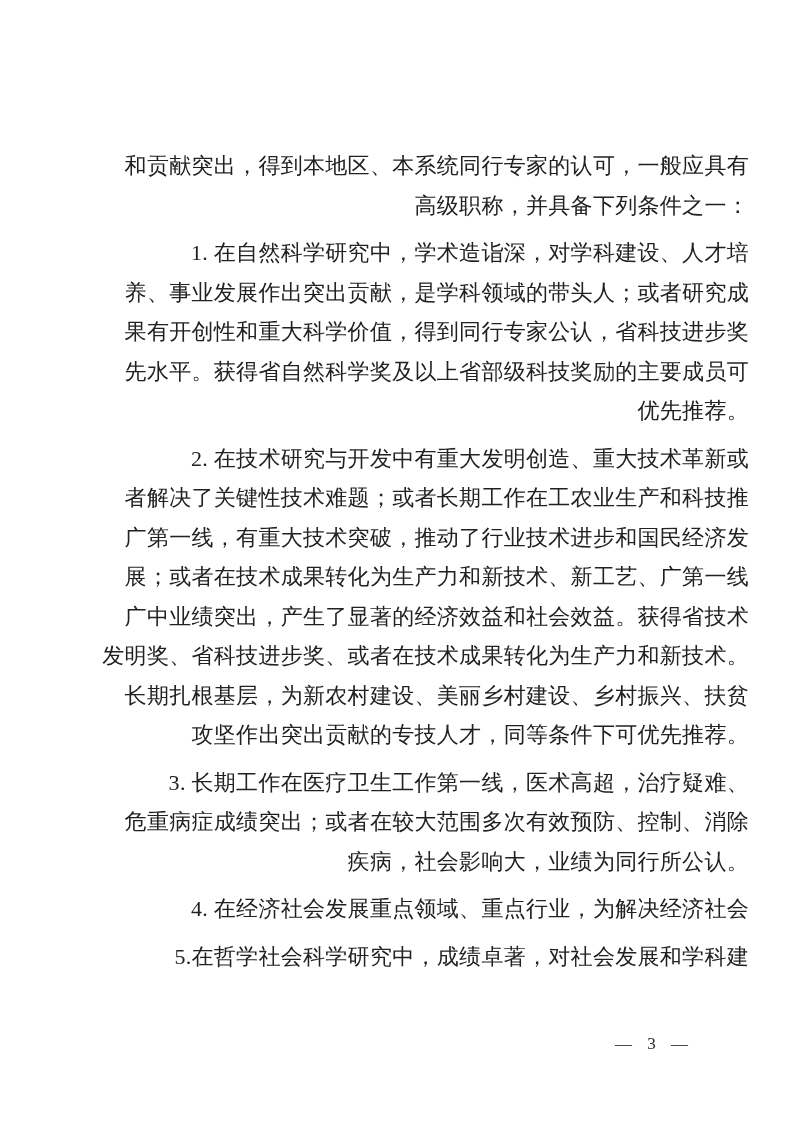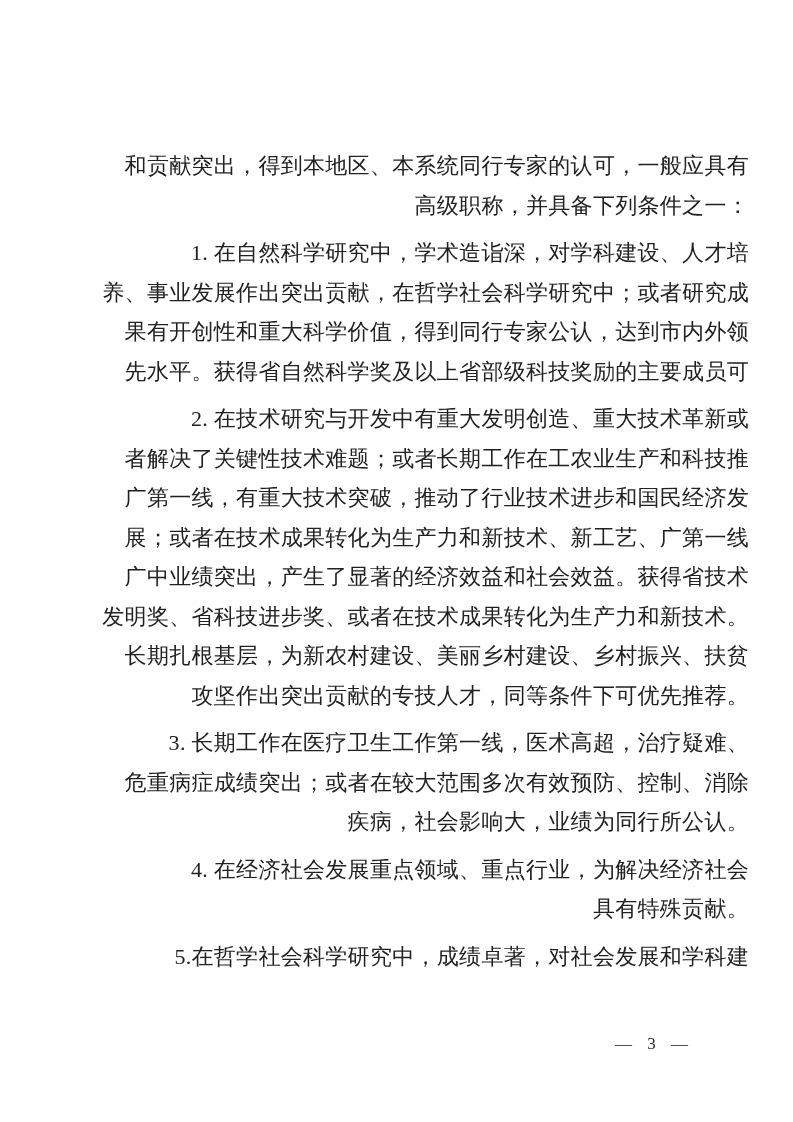--- a/index.html
+++ b/index.html
@@ -46,32 +46,32 @@
   }
 </style>
 </head>
 <body>
 
 <div class="page">
   <div class="content">
     <div class="line">和贡献突出，得到本地区、本系统同行专家的认可，一般应具有</div>
     <div class="line">高级职称，并具备下列条件之一：</div>
     <div class="line indent">1. 在自然科学研究中，学术造诣深，对学科建设、人才培</div>
-    <div class="line">养、事业发展作出突出贡献，在哲学社会科学研究中；或者研究成</div>
-    <div class="line">果有开创性和重大科学价值，得到同行专家公认，达到市内外领</div>
+    <div class="line">养、事业发展作出突出贡献，是学科领域的带头人；或者研究成</div>
+    <div class="line">果有开创性和重大科学价值，得到同行专家公认，省科技进步奖</div>
     <div class="line">先水平。获得省自然科学奖及以上省部级科技奖励的主要成员可</div>
+    <div class="line">优先推荐。</div>
     <div class="line indent">2. 在技术研究与开发中有重大发明创造、重大技术革新或</div>
     <div class="line">者解决了关键性技术难题；或者长期工作在工农业生产和科技推</div>
     <div class="line">广第一线，有重大技术突破，推动了行业技术进步和国民经济发</div>
     <div class="line">展；或者在技术成果转化为生产力和新技术、新工艺、广第一线</div>
     <div class="line">广中业绩突出，产生了显著的经济效益和社会效益。获得省技术</div>
     <div class="line">发明奖、省科技进步奖、或者在技术成果转化为生产力和新技术。</div>
     <div class="line">长期扎根基层，为新农村建设、美丽乡村建设、乡村振兴、扶贫</div>
     <div class="line">攻坚作出突出贡献的专技人才，同等条件下可优先推荐。</div>
     <div class="line indent">3. 长期工作在医疗卫生工作第一线，医术高超，治疗疑难、</div>
     <div class="line">危重病症成绩突出；或者在较大范围多次有效预防、控制、消除</div>
     <div class="line">疾病，社会影响大，业绩为同行所公认。</div>
     <div class="line indent">4. 在经济社会发展重点领域、重点行业，为解决经济社会</div>
-    <div class="line">具有特殊贡献。</div>
     <div class="line indent">5.在哲学社会科学研究中，成绩卓著，对社会发展和学科建</div>
   </div>
   <div class="page-number">— 3 —</div>
 </div>
 
 </body></html>

